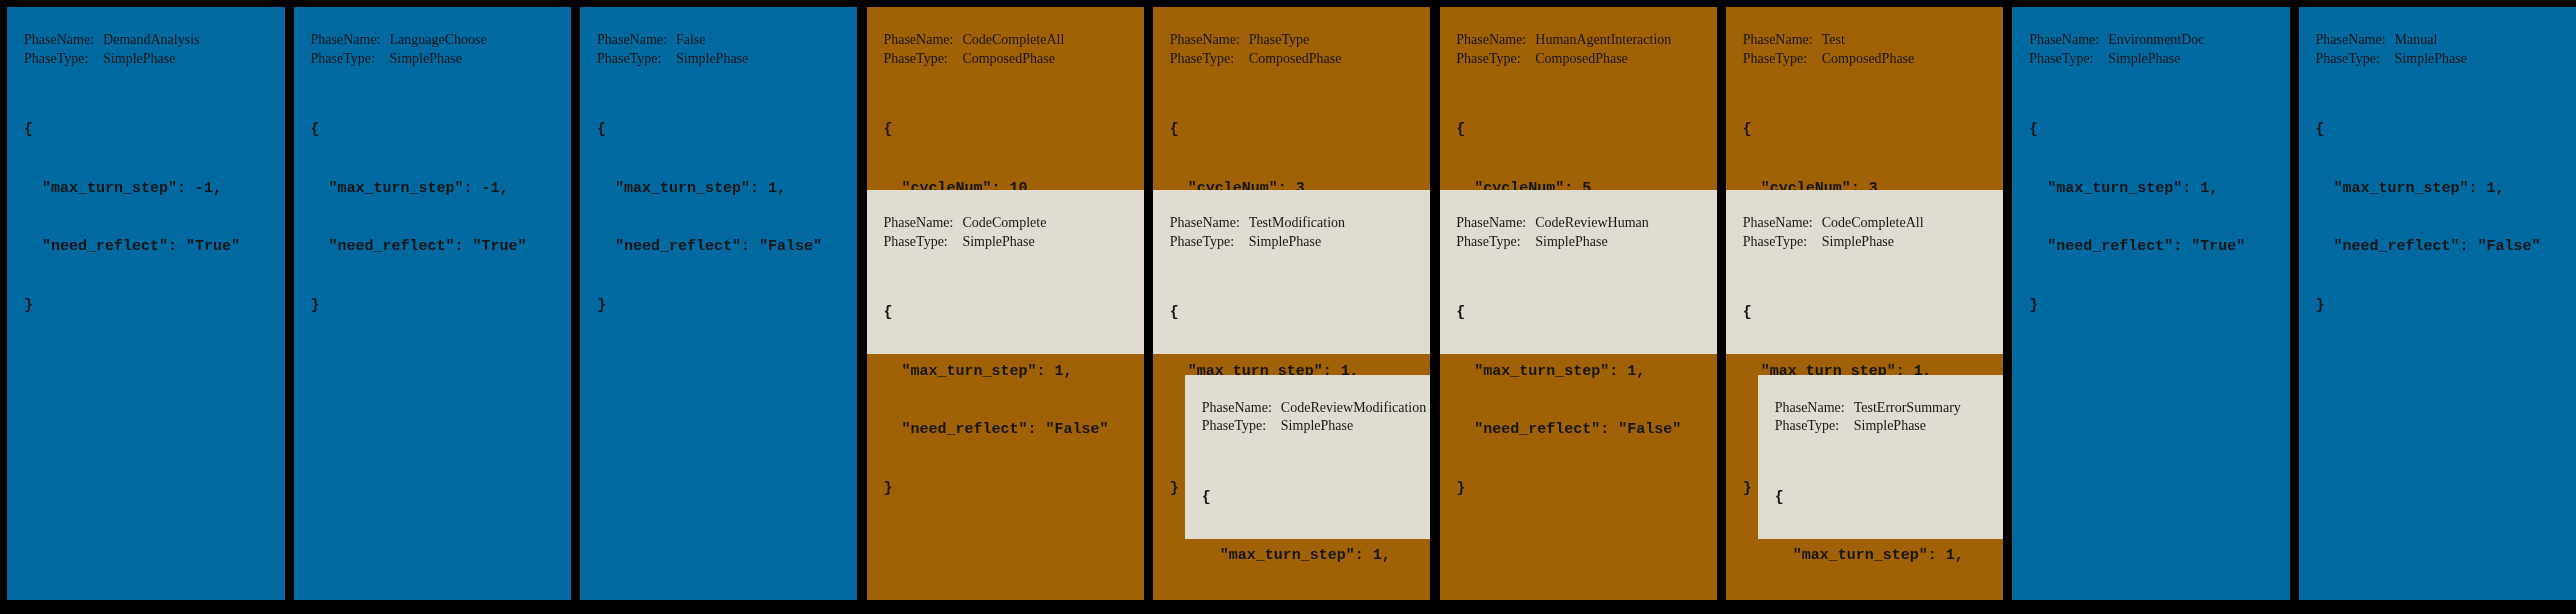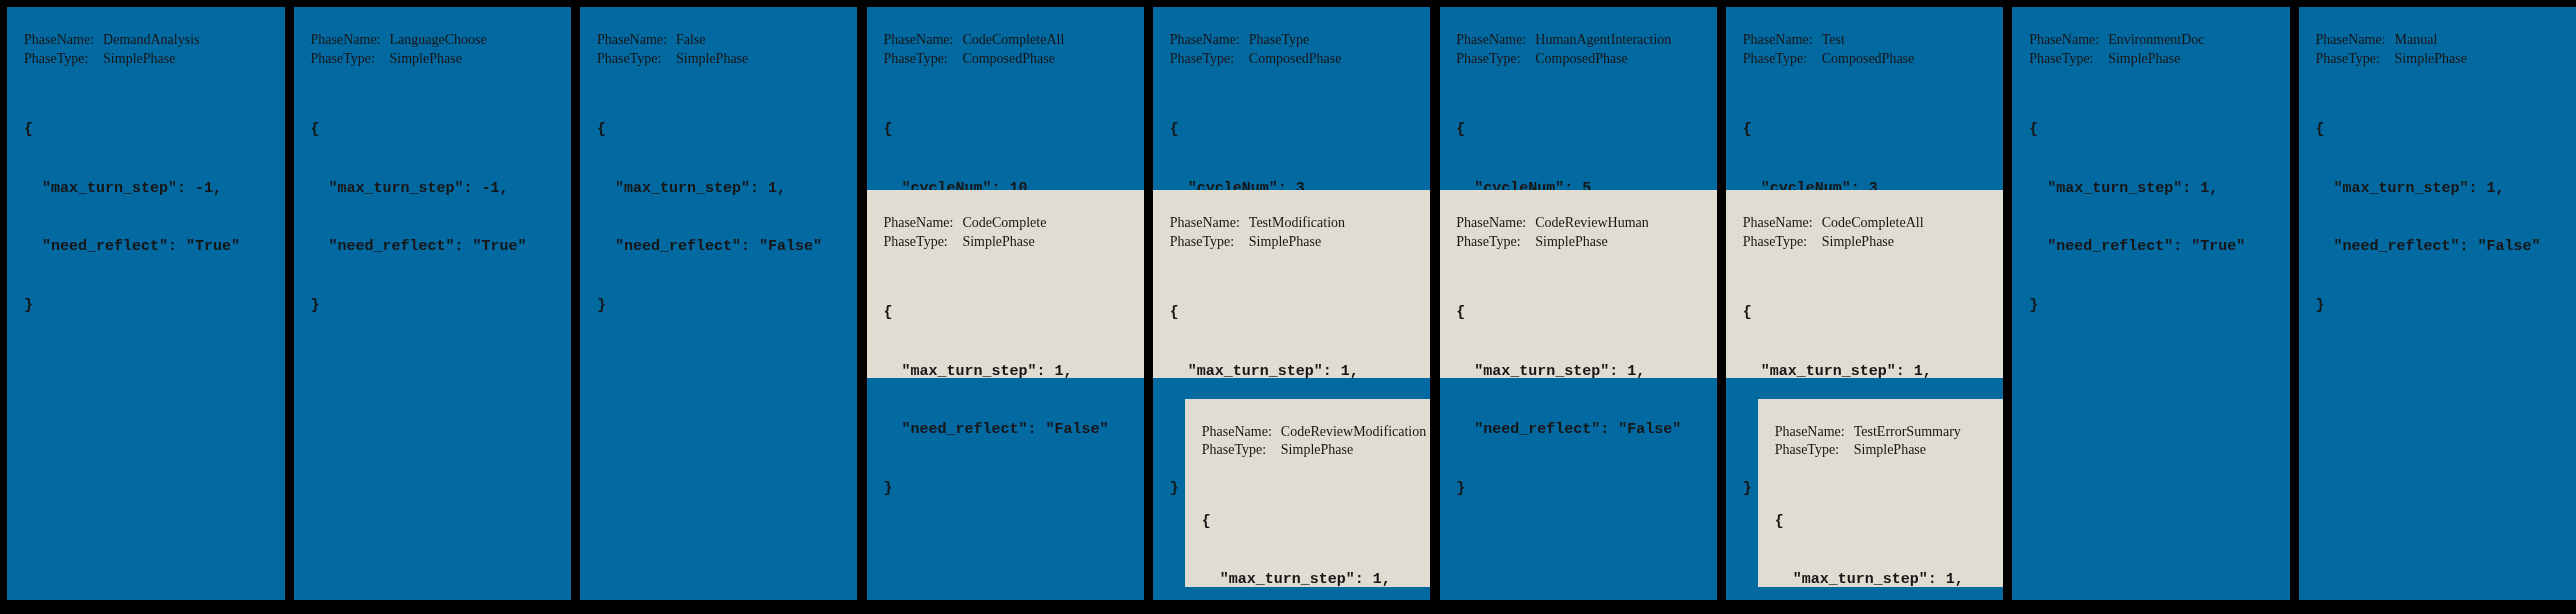--- a/index.html
+++ b/index.html
@@ -13,29 +13,29 @@
     padding:7.4px 0 14px 7.4px;
     height:593px;
     box-sizing:content-box;
   }
   .col {
     flex:1 1 0;
     display:flex; flex-direction:column;
     min-width:0;
   }
   .col.simple   { background:#0369a1; }
-  .col.composed { background:#0369a1; }
+  .col.composed { background:#a16207; }
   .phase-block {
     box-sizing:border-box;
     padding:24px 7.4px 0 16.7px;
   }
   .phase-head { height:183px; }
   .subcard {
     background:#e1dcd1;
-    height:188px;
+    height:164px;
   }
   .subcard + .subcard { margin-top:20.4px;margin-left:32px; }
   .kv { font-size:14px; line-height:18.5px; white-space:nowrap; }
   .k  { display:inline-block; min-width:79px; }
   .config {
     margin:13px 0 0 0;
     font-family:"Liberation Mono", "DejaVu Sans Mono", monospace;
     font-size:15px; font-weight:bold;
     line-height:19.5px;
     white-space:pre;

